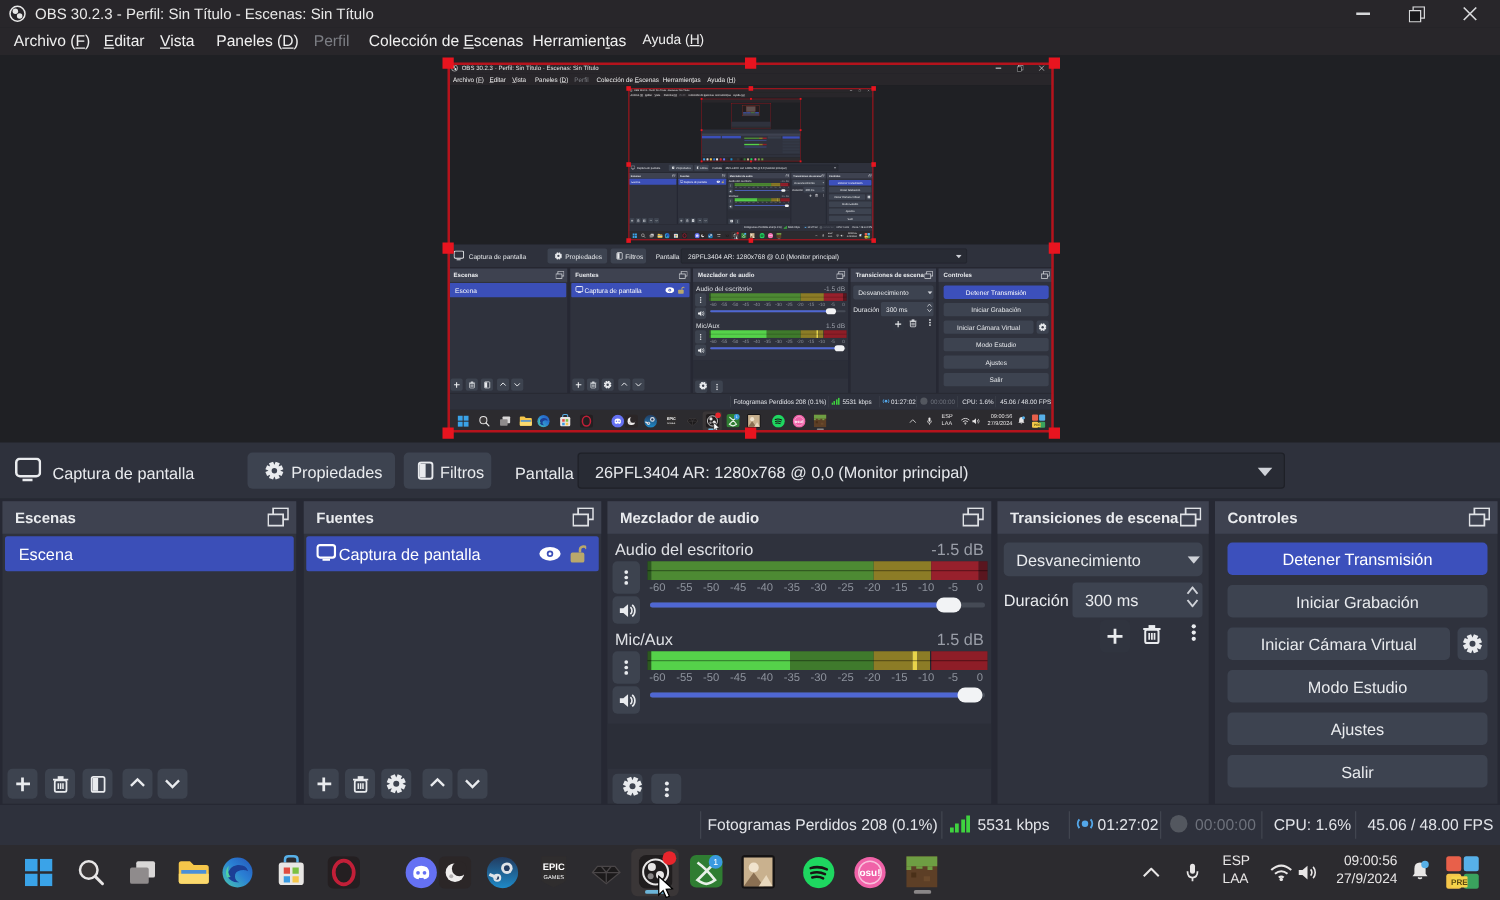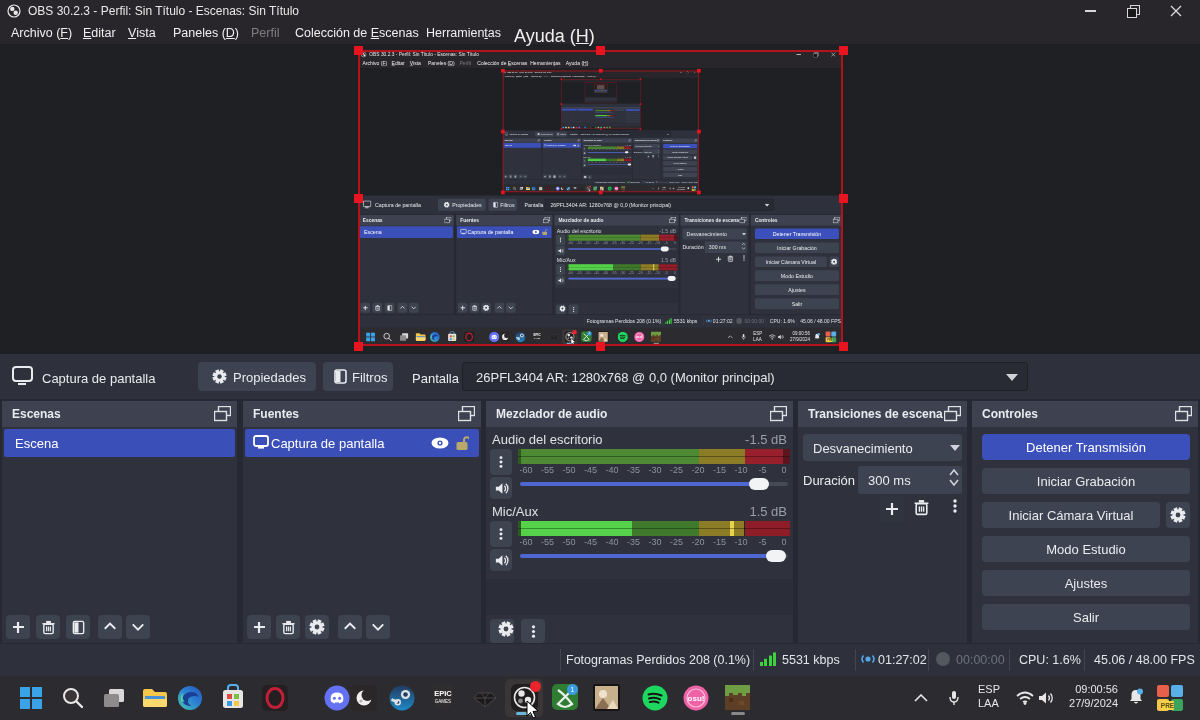--- a/index.html
+++ b/index.html
@@ -45,21 +45,21 @@
       </svg>
     </div>
     <div class="mbar">
       <div class="mitem mitem-x abs" style="top:4px;font-size:12.5px;white-space:nowrap;left:11px;">Archivo (<u>F</u>)</div>
       <div class="mitem mitem-x abs" style="top:4px;font-size:12.5px;white-space:nowrap;left:83px;"><u>E</u>ditar</div>
       <div class="mitem mitem-x abs" style="top:4px;font-size:12.5px;white-space:nowrap;left:128px;"><u>V</u>ista</div>
       <div class="mitem mitem-x abs" style="top:4px;font-size:12.5px;white-space:nowrap;left:173px;">Paneles (<u>D</u>)</div>
       <div class="mitem mitem-x abs" style="top:4px;font-size:12.5px;white-space:nowrap;left:251px;color:#7c7e84;">Perfil</div>
       <div class="mitem mitem-x abs" style="top:4px;font-size:12.5px;white-space:nowrap;left:295px;">Colección de <u>E</u>scenas</div>
       <div class="mitem mitem-x abs" style="top:4px;font-size:12.5px;white-space:nowrap;left:426px;">Herramien<u>t</u>as</div>
-      <div class="mitem mitem-x abs" style="top:4px;font-size:18px;white-space:nowrap;left:514px;">Ayuda (<u>H</u>)</div>
+      <div class="mitem mitem-x abs" style="top:4px;font-size:11px;white-space:nowrap;left:514px;">Ayuda (<u>H</u>)</div>
     </div>
     <div class="abs" style="left:358px;top:50px;width:485px;height:296px;">
       <div style="position:absolute;left:0;top:0;width:1200px;height:720px;transform:scale(0.40417,0.41111);transform-origin:0 0;filter:blur(0.45px);">
         <div class="screen">
           <div class="preview"></div>
           <div class="tbar">
             <svg class="abs" style="left:7px;top:4px;" width="14" height="14" viewBox="0 0 14 14">
               <circle cx="7" cy="7" r="6" fill="none" stroke="#e8e8e8" stroke-width="1.2"></circle>
               <circle cx="5.3" cy="4.9" r="2.2" fill="#e8e8e8"></circle>
               <circle cx="8.7" cy="8.7" r="2.2" fill="#e8e8e8"></circle>

